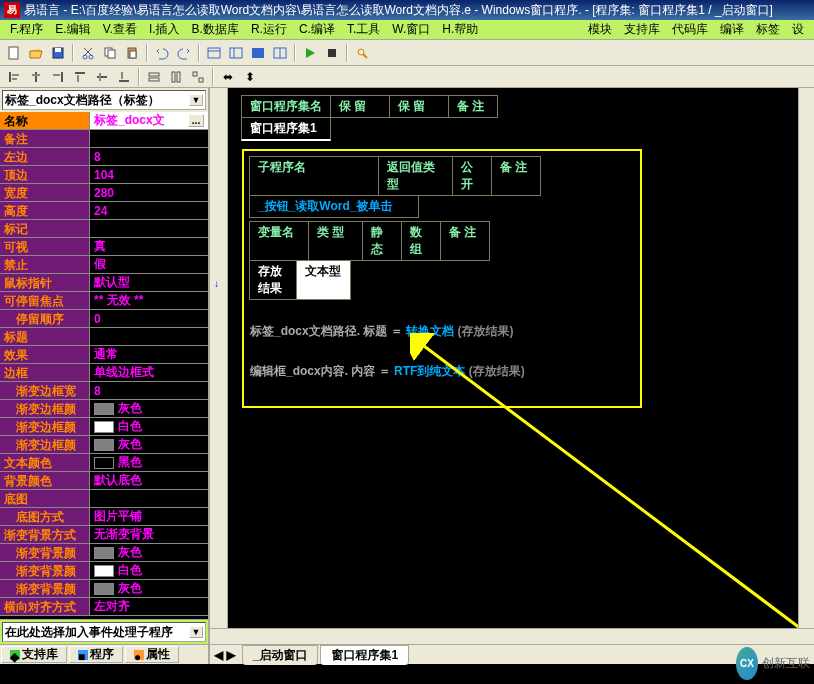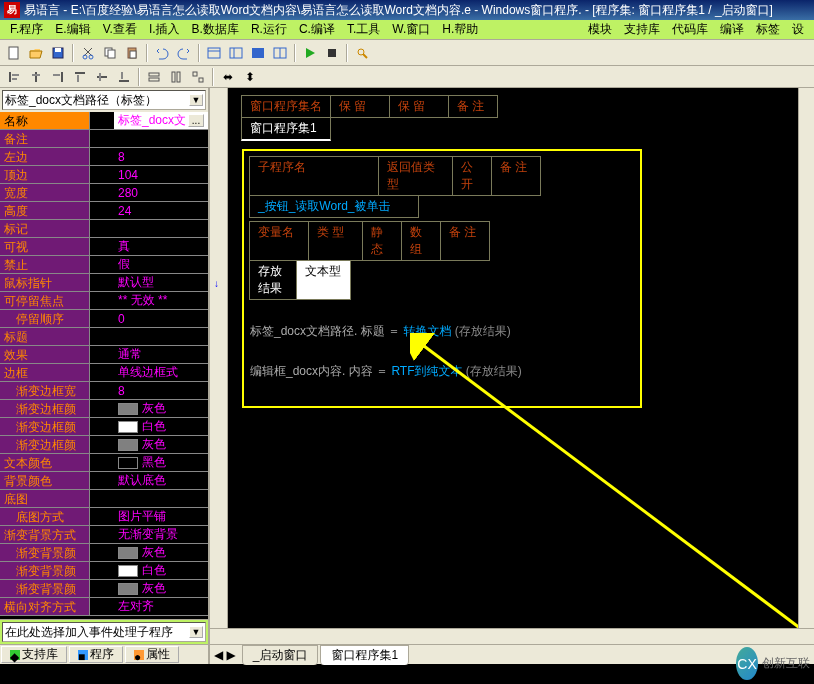--- a/index.html
+++ b/index.html
@@ -7,56 +7,56 @@
 .titlebar { background: linear-gradient(to bottom, #0a246a, #3a6ea5); color: #fff; height: 20px; display: flex; align-items: center; padding: 0 4px; }
 .titlebar .app-icon { width: 16px; height: 16px; background: #c00; margin-right: 4px; display: flex; align-items: center; justify-content: center; color: #fff; font-weight: bold; font-size: 10px; }
 .titlebar .title-text { white-space: nowrap; overflow: hidden; }
 .menubar { background: #bef264; height: 20px; display: flex; align-items: center; padding: 0 4px; border-bottom: 1px solid #aca899; }
 .menubar .menu-item { padding: 2px 6px; cursor: pointer; }
 .menubar .right-items { margin-left: auto; display: flex; }
 .toolbar { background: #ece9d8; height: 26px; display: flex; align-items: center; padding: 2px 4px; border-bottom: 1px solid #aca899; gap: 2px; }
 .tool-btn { width: 20px; height: 20px; border: 1px solid transparent; display: flex; align-items: center; justify-content: center; cursor: pointer; }
 .tool-sep { width: 2px; height: 18px; border-left: 1px solid #aca899; border-right: 1px solid #fff; margin: 0 2px; }
 .toolbar2 { background: #ece9d8; height: 22px; display: flex; align-items: center; padding: 2px 4px; border-bottom: 1px solid #aca899; gap: 2px; }
-.main-area { display: flex; height: calc(100% - 108px); }
+.main-area { display: flex; height: calc(100% - 108px); font-weight: bold; }
 .left-panel { width: 210px; background: #ece9d8; display: flex; flex-direction: column; border-right: 2px solid #aca899; }
 .combo-row { padding: 2px; background: #ece9d8; }
 .combo { width: 100%; height: 20px; border: 1px inset #aca899; background: #fff; padding: 0 2px; display: flex; align-items: center; }
 .combo .arrow { margin-left: auto; width: 14px; text-align: center; background: #ece9d8; border: 1px outset #fff; font-size: 9px; }
 .prop-table { flex: 1; overflow-y: auto; background: #000; }
-.prop-row { display: flex; height: 18px; border-bottom: 1px solid #888; gap: 24px; }
+.prop-row { display: flex; height: 18px; border-bottom: 1px solid #888; }
 .prop-name { width: 90px; padding: 1px 4px; color: #ff8800; background: #701a75; border-right: 1px solid #888; }
 .prop-name.indent { padding-left: 16px; }
 .prop-val { flex: 1; padding: 1px 4px; color: #ff00ff; background: #000; display: flex; align-items: center; }
 .prop-val.active { background: #fff; color: #ff00ff; }
 .prop-val .ellipsis { margin-left: auto; background: #ece9d8; border: 1px outset #fff; width: 16px; text-align: center; color: #000; font-size: 10px; }
 .prop-row.header .prop-name { background: #ff8800; color: #000; }
 .color-swatch { width: 20px; height: 12px; border: 1px solid #888; display: inline-block; margin-right: 4px; }
 .status-line { background: #bef264; padding: 2px; font-size: 11px; border-top: 1px solid #aca899; }
 .bottom-tabs { background: #ece9d8; display: flex; height: 20px; border-top: 1px solid #aca899; }
 .btab { border: 1px outset #fff; padding: 1px 8px; margin: 1px; background: #ece9d8; cursor: pointer; display: flex; align-items: center; gap: 2px; }
 .btab-icon { width: 10px; height: 10px; }
 .right-area { flex: 1; background: #000; position: relative; display: flex; flex-direction: column; }
 .code-view { flex: 1; background: #000; position: relative; padding: 8px 12px; overflow: hidden; }
 .gutter { position: absolute; left: 0; top: 0; bottom: 0; width: 18px; background: #ece9d8; border-right: 1px solid #aca899; }
 .gutter .marker { color: #00f; font-size: 10px; position: absolute; left: 4px; }
 .code-inner { margin-left: 20px; }
 .code-cell-row { display: flex; }
-.code-cell { border: 1px solid #7a7a5a; padding: 2px 8px; color: #c2410c; min-height: 18px; margin: -1px 0 0 -1px; }
+.code-cell { border: 1px solid #7a7a5a; padding: 2px 8px; color: #86efac; min-height: 18px; margin: -1px 0 0 -1px; }
 .highlight-box { border: 2px solid yellow; padding: 6px; margin-top: 8px; width: 400px; }
 .code-text { margin-top: 22px; line-height: 18px; }
 .code-text .gray { color: #aaa; }
 .code-text .blue { color: #00aaff; }
 .code-text .comment { color: #888; }
 .arrow-svg { position: absolute; pointer-events: none; }
 .doc-tabs { background: #ece9d8; height: 20px; display: flex; align-items: center; padding: 0 4px; border-top: 1px solid #aca899; }
 .doc-tab { border: 1px solid #aca899; background: #fff; padding: 1px 10px; margin-right: 2px; cursor: pointer; border-bottom: none; border-radius: 0 0 4px 4px; }
 .doc-tab.inactive { background: #ece9d8; }
 .watermark { position: absolute; right: 4px; bottom: 4px; display: flex; align-items: center; gap: 4px; color: #666; font-size: 11px; z-index: 10; }
-.watermark .logo { width: 22px; height: 33px; border-radius: 50%; background: linear-gradient(135deg,#4a9,#28c); display: flex; align-items: center; justify-content: center; color: #fff; font-weight: normal; font-size: 14px; }
+.watermark .logo { width: 22px; height: 33px; border-radius: 50%; background: linear-gradient(135deg,#4a9,#28c); display: flex; align-items: center; justify-content: center; color: #fff; font-weight: bold; font-size: 10px; }
 .sb-v { position: absolute; right: 0; top: 0; bottom: 0; width: 16px; background: #ece9d8; border-left: 1px solid #aca899; }
 .sb-h { position: absolute; left: 0; right: 0; bottom: 0; height: 16px; background: #ece9d8; border-top: 1px solid #aca899; }
 </style>
 </head>
 <body>
 
 <div class="titlebar">
   <div class="app-icon">易</div>
   <div class="title-text">易语言 - E:\百度经验\易语言怎么读取Word文档内容\易语言怎么读取Word文档内容.e - Windows窗口程序. - [程序集: 窗口程序集1 / _启动窗口]</div>
 </div>

